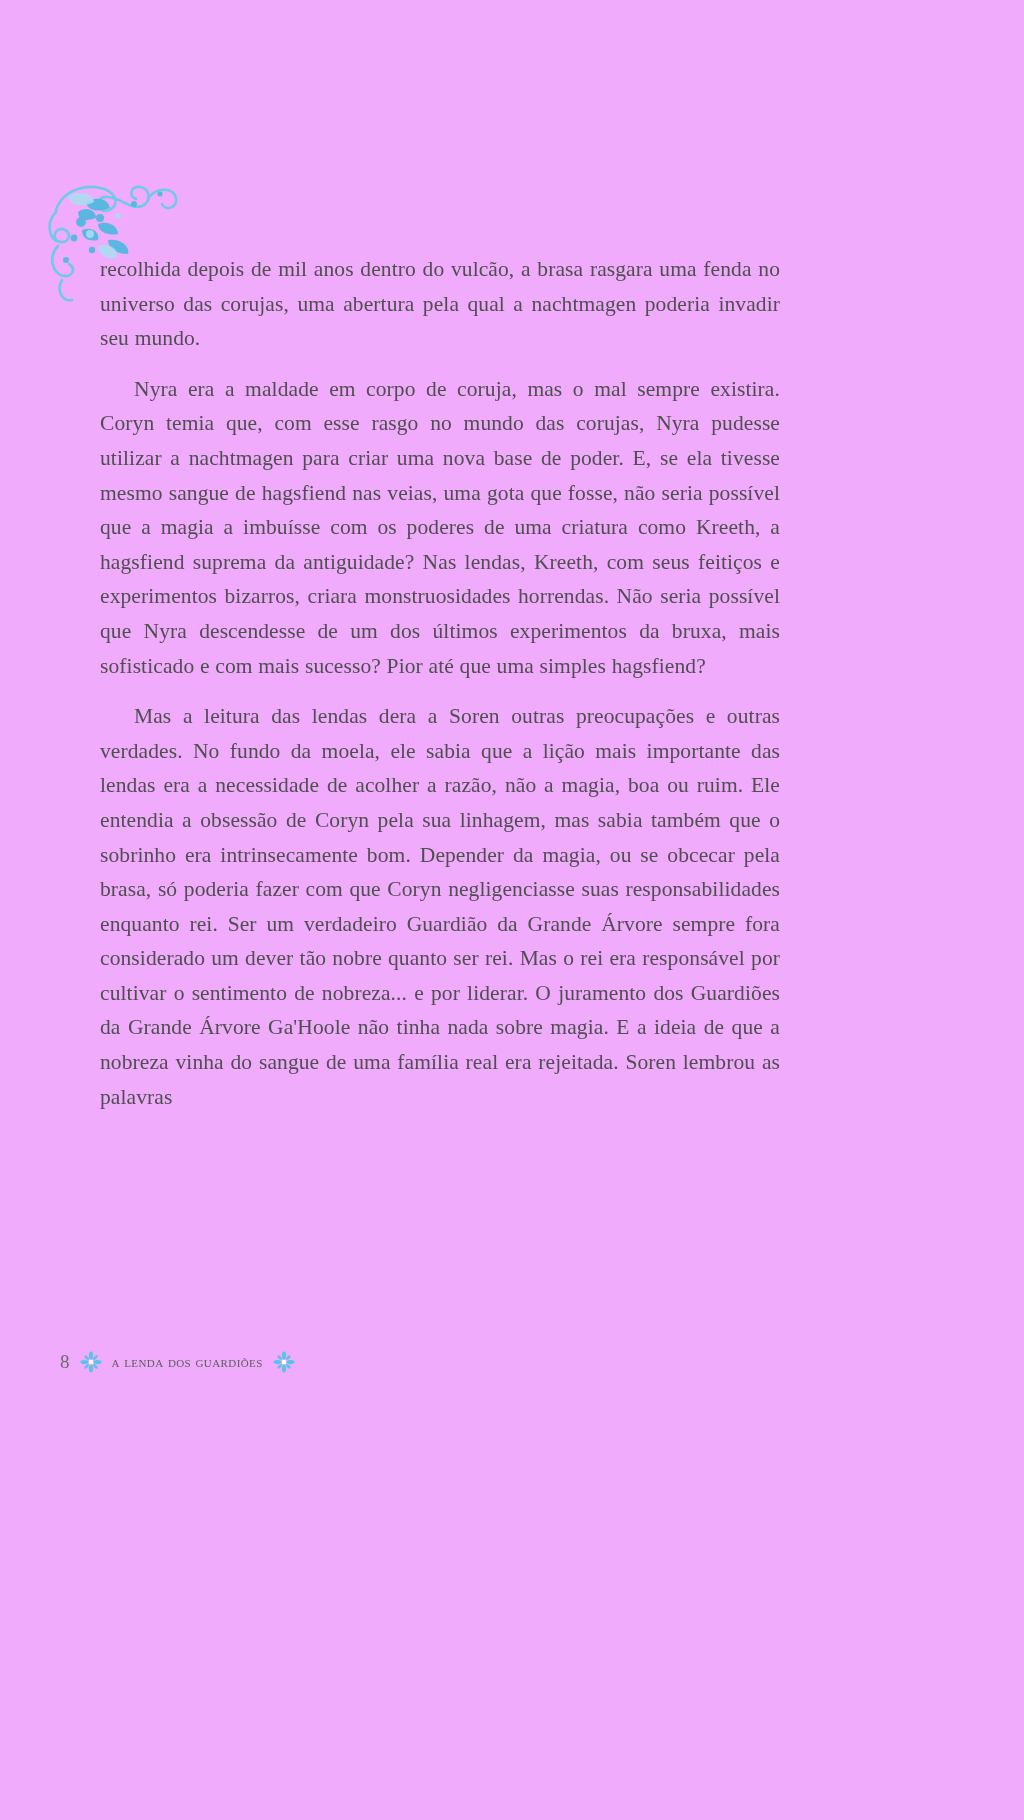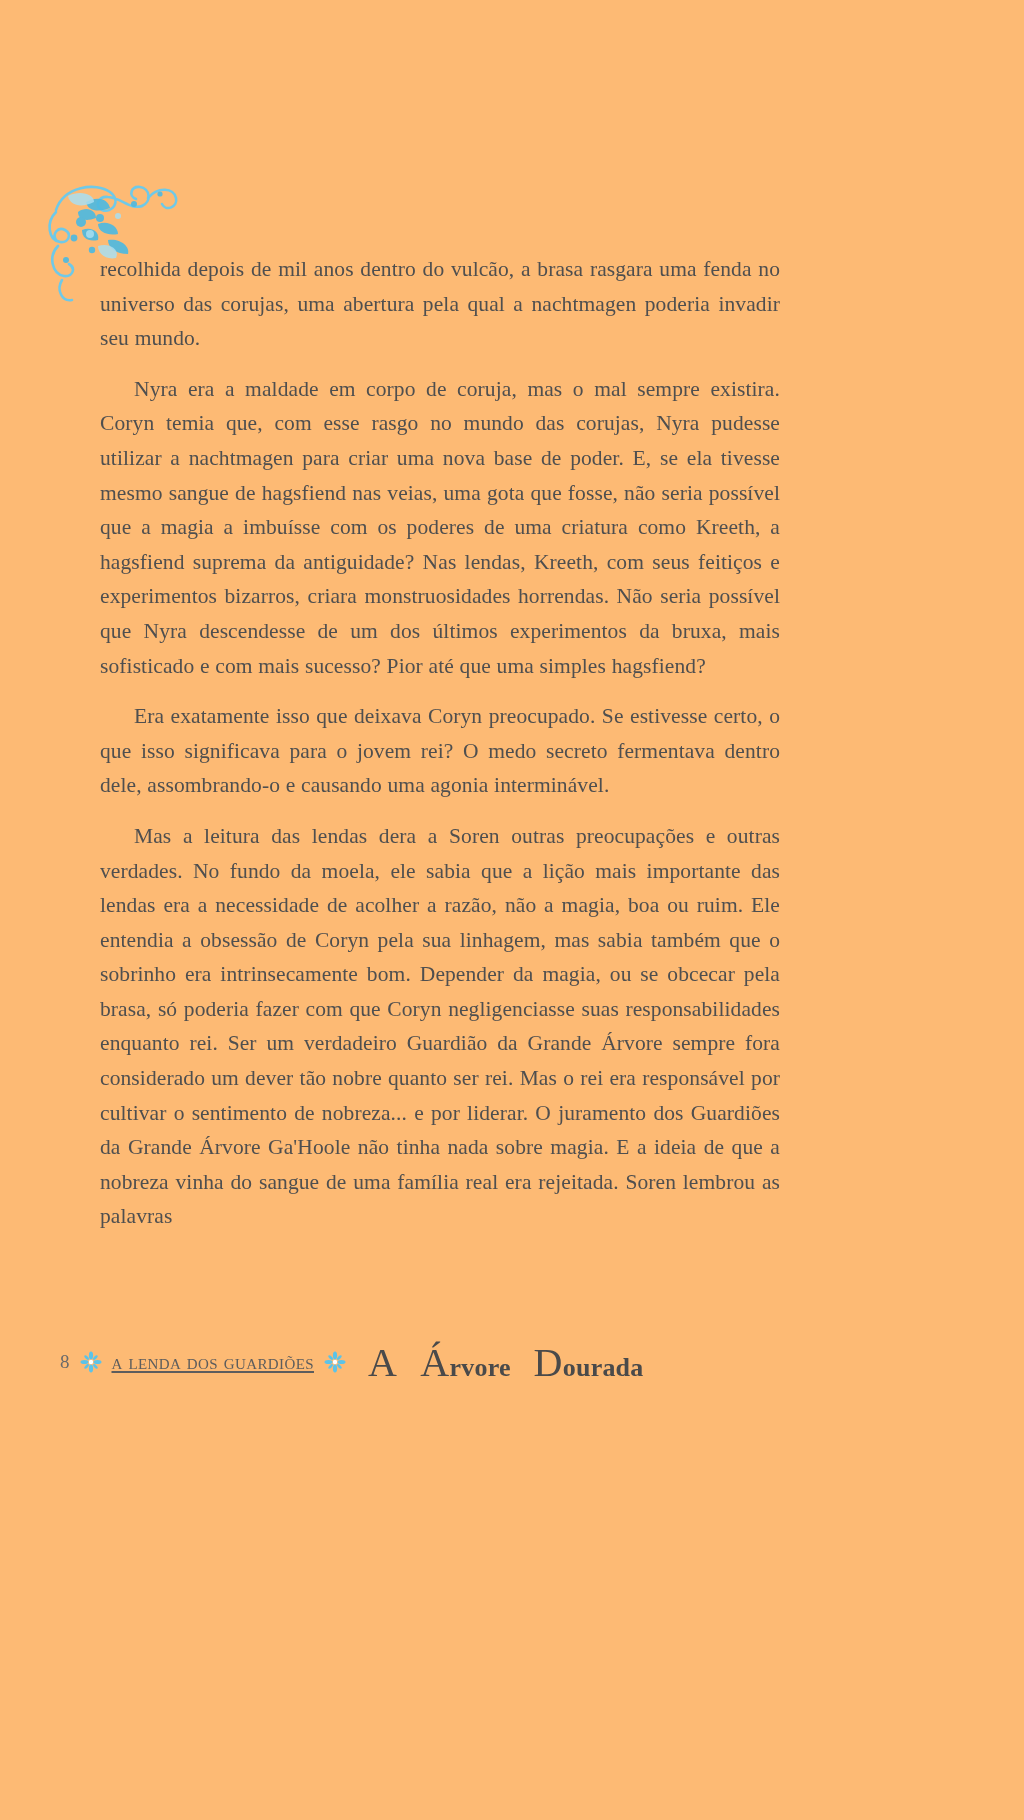--- a/index.html
+++ b/index.html
@@ -14,21 +14,21 @@
     color: #4a4a4a;
     position: relative;
     overflow: hidden;
   }
 
   .page {
     position: absolute;
     left: 0; top: 0;
     width: 1024px;
     height: 1820px;
-    background: #fdba74;
+    background: #f0abfc;
   }
 
   
   .ornament {
     position: absolute;
     left: 38px;
     top: 168px;
     width: 150px;
     height: 135px;
     pointer-events: none;
@@ -75,27 +75,26 @@
     color: #6a6a6a;
     font-family: "Liberation Serif", serif;
   }
   .foot-flower {
     display: inline-block;
     width: 22px;
     height: 22px;
     flex: none;
   }
   .running-title {
-    font-size: 21px;
+    font-size: 16px;
     color: #5d5d5d;
     letter-spacing: 0.4px;
     font-variant: small-caps;
     text-transform: lowercase;
     white-space: nowrap;
-    text-decoration: underline;
   }
   .running-title::first-letter { }
   .book-title {
     font-size: 33px;
     color: #4a4a4a;
     letter-spacing: 0.5px;
     white-space: nowrap;
     margin-left: 12px;
     font-family: "Liberation Serif", serif;
   }
@@ -146,21 +145,20 @@
         <path d="M60,78 C72,74 82,82 78,90 C68,92 60,86 60,78 Z"></path>
         <circle cx="52" cy="66" r="4"></circle>
         <circle cx="80" cy="48" r="3"></circle>
       </g>
     </svg>
   </div>
 
   <div class="text-column">
     <p class="para">recolhida depois de mil anos dentro do vulcão, a brasa rasgara uma fenda no universo das corujas, uma abertura pela qual a nachtmagen poderia invadir seu mundo.</p>
     <p class="para indent">Nyra era a maldade em corpo de coruja, mas o mal sempre existira. Coryn temia que, com esse rasgo no mundo das corujas, Nyra pudesse utilizar a nachtmagen para criar uma nova base de poder. E, se ela tivesse mesmo sangue de hagsfiend nas veias, uma gota que fosse, não seria possível que a magia a imbuísse com os poderes de uma criatura como Kreeth, a hagsfiend suprema da antiguidade? Nas lendas, Kreeth, com seus feitiços e experimentos bizarros, criara monstruosidades horrendas. Não seria possível que Nyra descendesse de um dos últimos experimentos da bruxa, mais sofisticado e com mais sucesso? Pior até que uma simples hagsfiend?</p>
-    <p class="para indent">Era exatamente isso que deixava Coryn preocupado. Se estivesse certo, o que isso significava para o jovem rei? O medo secreto fermentava dentro dele, assombrando-o e causando uma agonia interminável.</p>
     <p class="para indent">Mas a leitura das lendas dera a Soren outras preocupações e outras verdades. No fundo da moela, ele sabia que a lição mais importante das lendas era a necessidade de acolher a razão, não a magia, boa ou ruim. Ele entendia a obsessão de Coryn pela sua linhagem, mas sabia também que o sobrinho era intrinsecamente bom. Depender da magia, ou se obcecar pela brasa, só poderia fazer com que Coryn negligenciasse suas responsabilidades enquanto rei. Ser um verdadeiro Guardião da Grande Árvore sempre fora considerado um dever tão nobre quanto ser rei. Mas o rei era responsável por cultivar o sentimento de nobreza... e por liderar. O juramento dos Guardiões da Grande Árvore Ga'Hoole não tinha nada sobre magia. E a ideia de que a nobreza vinha do sangue de uma família real era rejeitada. Soren lembrou as palavras</p>
   </div>
 
   <div class="footer">
     <span class="folio">8</span>
 
     <span class="foot-flower">
       <svg width="22" height="22" viewBox="0 0 22 22" xmlns="http://www.w3.org/2000/svg">
         <g fill="#5cc3e8">
           <ellipse cx="11" cy="4.5" rx="2.1" ry="4"></ellipse>
@@ -187,26 +185,15 @@
           <ellipse cx="17.5" cy="11" rx="4" ry="2.1"></ellipse>
           <ellipse cx="6.6" cy="6.6" rx="1.4" ry="3" transform="rotate(-45 6.6 6.6)"></ellipse>
           <ellipse cx="15.4" cy="15.4" rx="1.4" ry="3" transform="rotate(-45 15.4 15.4)"></ellipse>
           <ellipse cx="15.4" cy="6.6" rx="1.4" ry="3" transform="rotate(45 15.4 6.6)"></ellipse>
           <ellipse cx="6.6" cy="15.4" rx="1.4" ry="3" transform="rotate(45 6.6 15.4)"></ellipse>
           <circle cx="11" cy="11" r="2.2" fill="#ffffff"></circle>
         </g>
       </svg>
     </span>
 
-    <span class="book-title">
-      <span class="word">
-        <span class="cap">A</span><span class="rest"></span>
-      </span>
-      <span class="word">
-        <span class="cap">Á</span><span class="rest">rvore</span>
-      </span>
-      <span class="word">
-        <span class="cap">D</span><span class="rest">ourada</span>
-      </span>
-    </span>
   </div>
 
 </div>
 
 </body></html>

